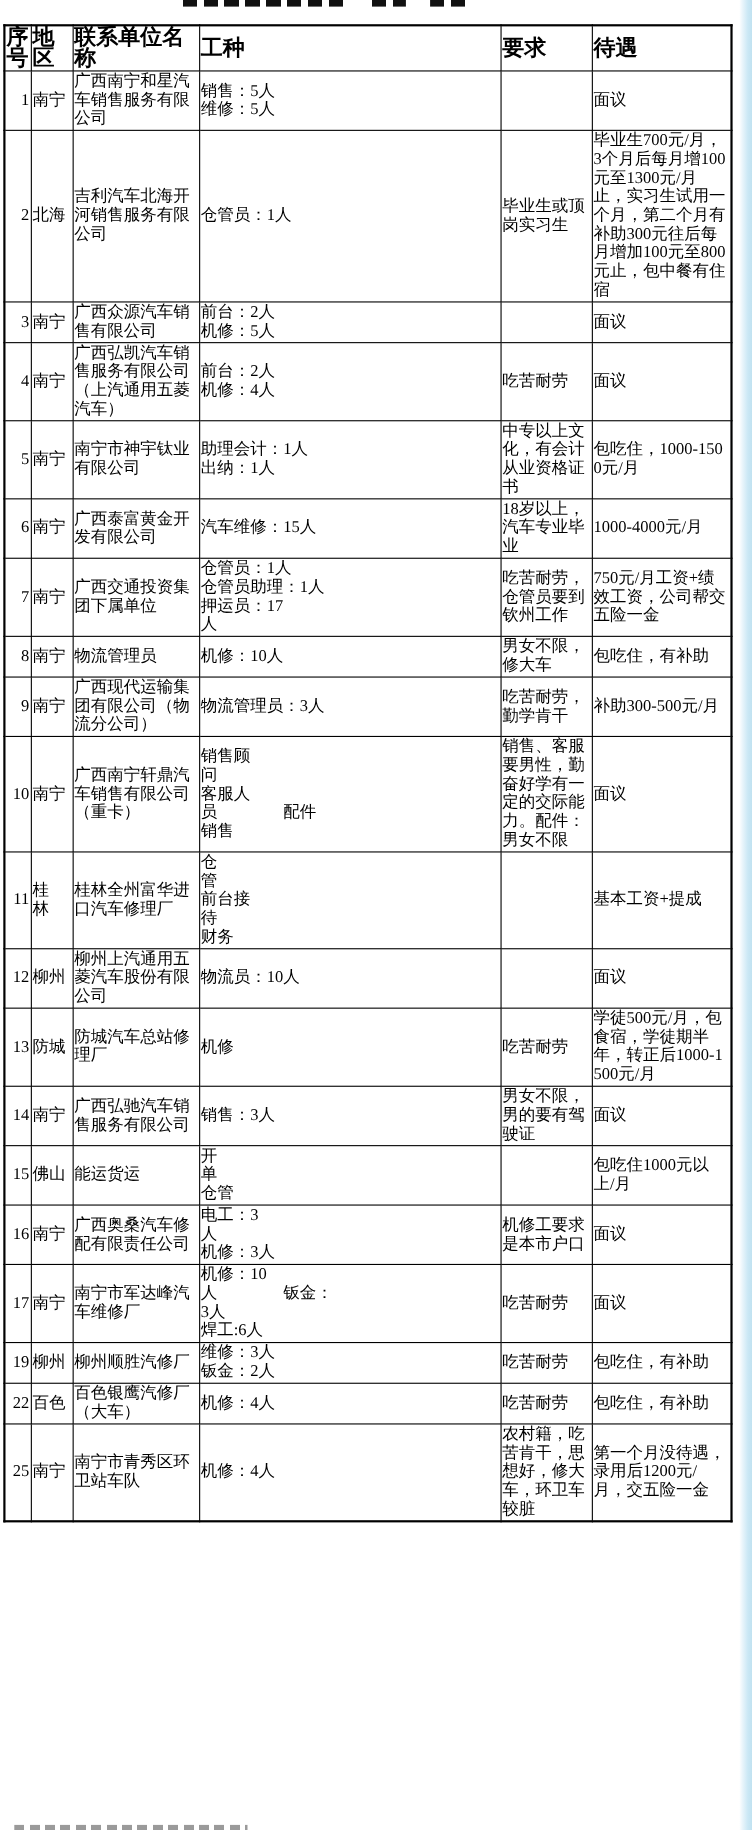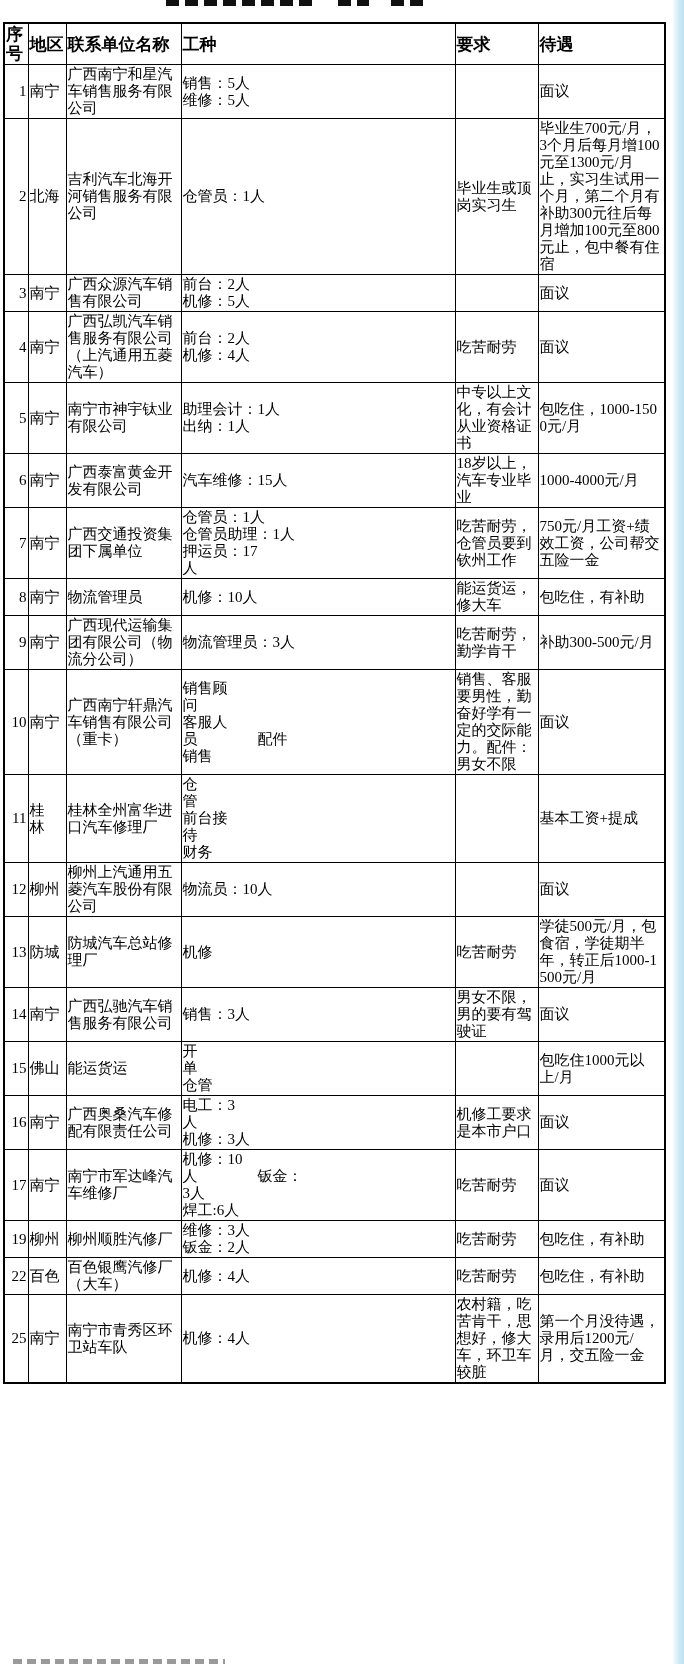--- a/index.html
+++ b/index.html
@@ -40,21 +40,21 @@
   th,td{
     border:1px solid #000;
     padding:1px 1px;
     vertical-align:middle;
     text-align:left;
     white-space:pre-wrap;
     word-break:break-all;
     font-size:15px;line-height:17px;
   }
   thead tr{height:40px;}
-  th{font-weight:bold;font-size:17px;line-height:19px;white-space:pre-wrap;}
+  th{font-weight:bold;font-size:20px;line-height:19px;white-space:pre-wrap;}
   tbody tr{height:34px;}
   td.col-no{text-align:right;padding-right:1px;}
 </style>
 </head>
 <body>
 
 <div class="title-frag tf-a"></div>
 <div class="title-frag tf-b"></div>
 <div class="title-frag tf-c"></div>
 
@@ -139,21 +139,21 @@
 押运员：17
 人</td>
         <td class="col-requirements">吃苦耐劳，仓管员要到钦州工作</td>
         <td class="col-compensation">750元/月工资+绩效工资，公司帮交五险一金</td>
       </tr>
       <tr>
         <td class="col-no">8</td>
         <td class="col-region">南宁</td>
         <td class="col-company">物流管理员</td>
         <td class="col-jobs">机修：10人</td>
-        <td class="col-requirements">能运货运，修大车</td>
+        <td class="col-requirements">男女不限，修大车</td>
         <td class="col-compensation">包吃住，有补助</td>
       </tr>
       <tr>
         <td class="col-no">9</td>
         <td class="col-region">南宁</td>
         <td class="col-company">广西现代运输集团有限公司（物流分公司）</td>
         <td class="col-jobs">物流管理员：3人</td>
         <td class="col-requirements">吃苦耐劳，勤学肯干</td>
         <td class="col-compensation">补助300-500元/月</td>
       </tr>

